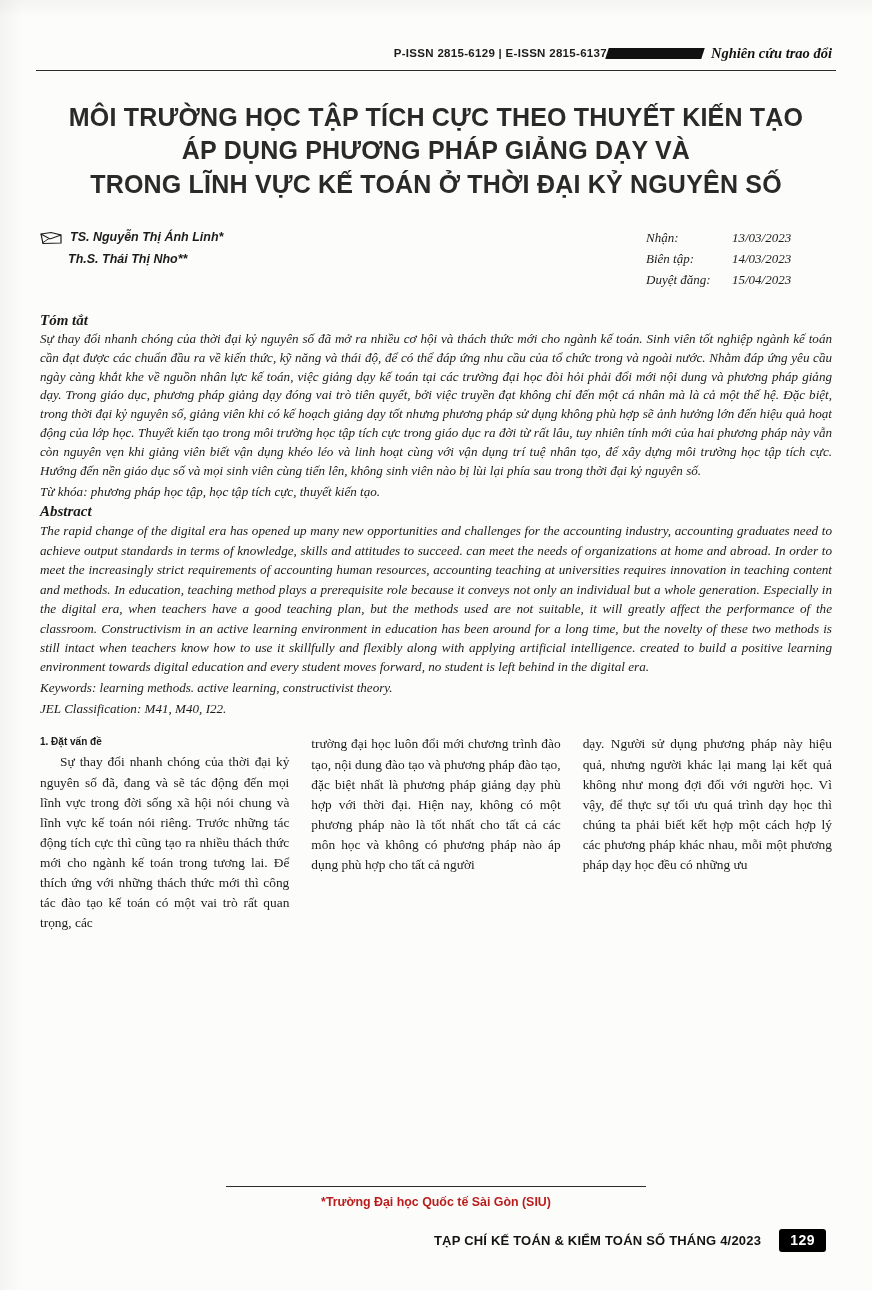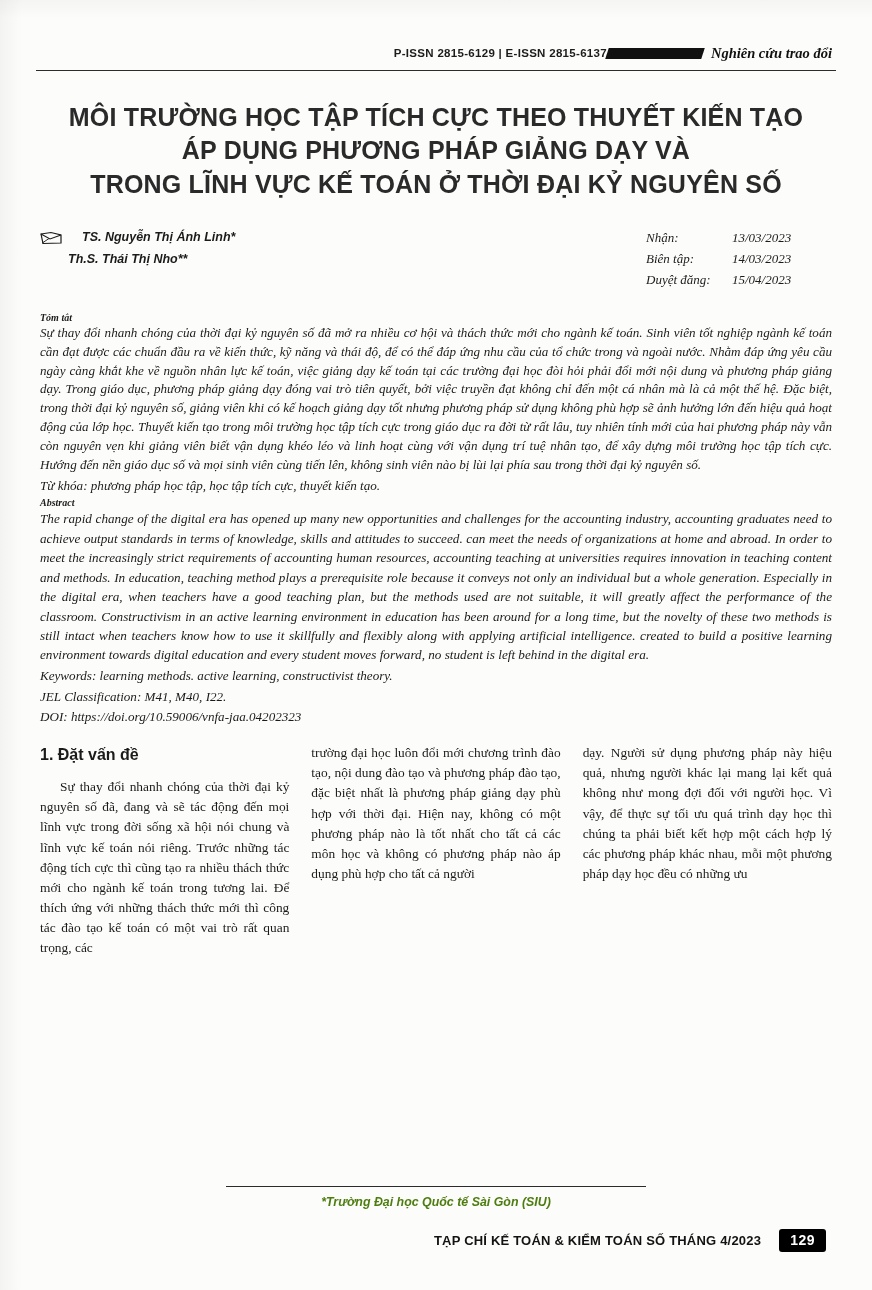--- a/index.html
+++ b/index.html
@@ -99,21 +99,21 @@
     align-items: flex-start;
   }
   .authors {
     font-family: "Liberation Sans", sans-serif;
     font-size: 12.5px;
     font-weight: bold;
     font-style: italic;
     line-height: 1.75;
     padding-left: 4px;
   }
-  .authors .a-row { display: flex; align-items: center; gap: 20px; }
+  .authors .a-row { display: flex; align-items: center; gap: 8px; }
   .env-icon { display: inline-block; width: 22px; height: 14px; }
   .dates {
     font-family: "Liberation Serif", serif;
     font-style: italic;
     font-size: 13px;
     line-height: 1.62;
     padding-right: 22px;
   }
   .dates .d-row { display: flex; gap: 10px; justify-content: center; }
   .dates .d-lab { width: 76px; }
@@ -122,21 +122,21 @@
   
   .abs {
     margin-top: 22px;
     padding: 0 4px;
   }
   .abs h4 {
     margin: 0 0 1px 0;
     font-family: "Liberation Serif", serif;
     font-style: italic;
     font-weight: bold;
-    font-size: 10px;
+    font-size: 15px;
   }
   .abs p {
     margin: 0 0 2px 0;
     font-family: "Liberation Serif", serif;
     font-style: italic;
     font-size: 13.1px;
     line-height: 1.44;
     text-align: justify;
   }
   .abs p.eng {
@@ -157,23 +157,23 @@
   }
   .col {
     width: 250px;
     font-family: "Liberation Serif", serif;
     font-size: 13.4px;
     line-height: 1.5;
     text-align: justify;
     text-justify: inter-word;
   }
   .col h3 {
-    margin: 0 0 10px 0;
-    font-family: "Liberation Sans", sans-serif;
-    font-size: 16px;
+    margin: 0 0 3px 0;
+    font-family: "Liberation Sans", sans-serif;
+    font-size: 10px;
     font-weight: bold;
   }
   .col p {
     margin: 0;
     text-indent: 20px;
   }
   .col p.noindent { text-indent: 0; }
 
   
   .foot {
@@ -183,25 +183,24 @@
     bottom: 0;
   }
   .foot-rule {
     width: 420px;
     margin: 0 auto 5px auto;
     border-top: 1px solid #2b2b2b;
   }
   .aff {
     text-align: center;
     font-family: "Liberation Sans", sans-serif;
-    font-style: italic;
     font-weight: bold;
     font-size: 12.4px;
     line-height: 1.7;
-    color: #4d7c0f;
+    color: #b91c1c;
   }
   .foot-bottom {
     margin-top: 16px;
     display: flex;
     align-items: center;
     justify-content: flex-end;
     gap: 18px;
     padding-right: 6px;
   }
   .journal {
@@ -284,24 +283,20 @@
       <h4>Abstract</h4>
       <p class="eng">The rapid change of the digital era has opened up many new opportunities and challenges for the accounting industry, accounting graduates need to achieve output standards in terms of knowledge, skills and attitudes to succeed. can meet the needs of organizations at home and abroad. In order to meet the increasingly strict requirements of accounting human resources, accounting teaching at universities requires innovation in teaching content and methods. In education, teaching method plays a prerequisite role because it conveys not only an individual but a whole generation. Especially in the digital era, when teachers have a good teaching plan, but the methods used are not suitable, it will greatly affect the performance of the classroom. Constructivism in an active learning environment in education has been around for a long time, but the novelty of these two methods is still intact when teachers know how to use it skillfully and flexibly along with applying artificial intelligence. created to build a positive learning environment towards digital education and every student moves forward, no student is left behind in the digital era.</p>
       <p>
         <span class="lab">Keywords:</span>
         <span>learning methods. active learning, constructivist theory.</span>
       </p>
       <p>
         <span class="lab">JEL Classification:</span>
         <span>M41, M40, I22.</span>
       </p>
-      <p>
-        <span class="lab">DOI:</span>
-        <span>https://doi.org/10.59006/vnfa-jaa.04202323</span>
-      </p>
     </div>
 
     <div class="body-cols">
       <div class="col">
         <h3>1. Đặt vấn đề</h3>
         <p>Sự thay đổi nhanh chóng của thời đại kỷ nguyên số đã, đang và sẽ tác động đến mọi lĩnh vực trong đời sống xã hội nói chung và lĩnh vực kế toán nói riêng. Trước những tác động tích cực thì cũng tạo ra nhiều thách thức mới cho ngành kế toán trong tương lai. Để thích ứng với những thách thức mới thì công tác đào tạo kế toán có một vai trò rất quan trọng, các</p>
       </div>
       <div class="col">
         <p class="noindent">trường đại học luôn đổi mới chương trình đào tạo, nội dung đào tạo và phương pháp đào tạo, đặc biệt nhất là phương pháp giảng dạy phù hợp với thời đại. Hiện nay, không có một phương pháp nào là tốt nhất cho tất cả các môn học và không có phương pháp nào áp dụng phù hợp cho tất cả người</p>
       </div>

